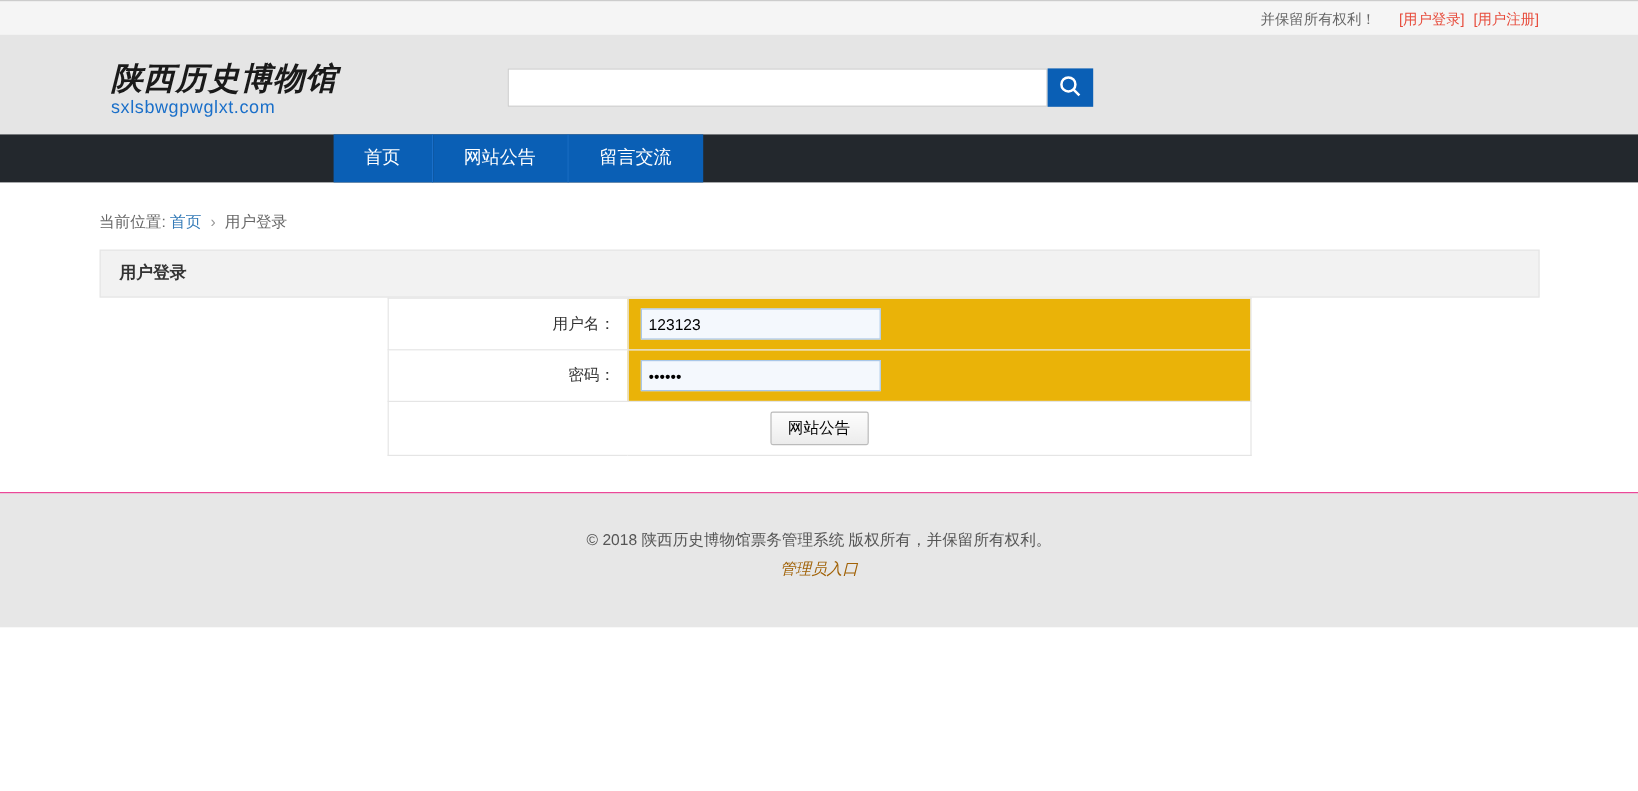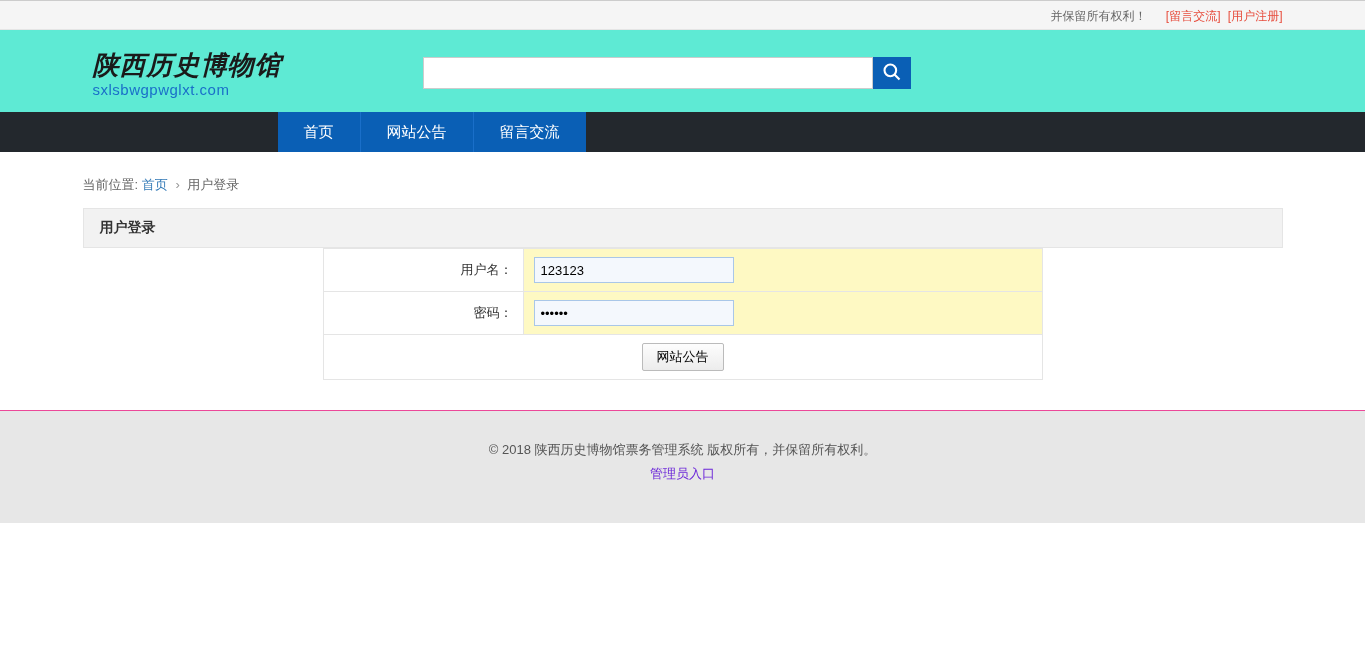--- a/index.html
+++ b/index.html
@@ -5,21 +5,21 @@
     * { margin: 0; padding: 0; box-sizing: border-box; }
     body { font-family: "Microsoft YaHei", Arial, sans-serif; font-size: 13px; color: #333; background: #fff; }
 
     
     .topbar { background: #f5f5f5; border-top: 1px solid #ccc; border-bottom: 1px solid #e5e5e5; height: 30px; }
     .topbar-inner { width: 1200px; margin: 0 auto; text-align: right; line-height: 30px; font-size: 12px; color: #666; }
     .topbar-inner .welcome { margin-right: 12px; }
     .topbar-inner a { color: #e74c3c; text-decoration: none; margin-left: 4px; }
 
     
-    .header { background: #5eead4; }
+    .header { background: #e5e5e5; }
     .header-inner { width: 1200px; margin: 0 auto; display: flex; align-items: center; padding: 18px 0 14px; }
     .logo { width: 260px; padding-left: 10px; }
     .logo-main { font-family: "STKaiti","KaiTi",serif; font-size: 26px; font-weight: bold; color: #1a1a1a; letter-spacing: 1px; font-style: italic; }
     .logo-sub { font-size: 15px; color: #1a6fc9; letter-spacing: 0.5px; margin-top: -2px; }
     .search-wrap { flex: 1; display: flex; justify-content: flex-start; padding-left: 80px; }
     .search-box { display: flex; }
     .search-input { width: 450px; height: 32px; border: 1px solid #ccc; padding: 0 8px; font-size: 13px; outline: none; }
     .search-btn { width: 38px; height: 32px; background: #0a5fb5; border: none; cursor: pointer; display: flex; align-items: center; justify-content: center; }
     .search-btn svg { width: 20px; height: 20px; stroke: #fff; stroke-width: 2.5; fill: none; }
 
@@ -33,38 +33,38 @@
     .content { width: 1200px; margin: 0 auto; padding: 18px 0 30px; }
     .breadcrumb { font-size: 13px; color: #666; padding: 6px 0 14px; }
     .breadcrumb a { color: #337ab7; text-decoration: none; }
     .breadcrumb .sep { color: #999; margin: 0 4px; }
 
     .panel-title { background: #f2f2f2; border: 1px solid #e5e5e5; padding: 10px 16px; font-size: 14px; font-weight: bold; color: #333; }
 
     .form-table { margin: 0 auto; width: 720px; border-collapse: collapse; }
     .form-table td { border: 1px solid #e5e5e5; padding: 8px 10px; font-size: 13px; vertical-align: middle; }
     .form-table .label-cell { width: 200px; text-align: right; color: #333; background: #fff; }
-    .form-table .value-cell { background: #fef9c3; }
+    .form-table .value-cell { background: #eab308; }
     .form-table input[type="text"], .form-table input[type="password"] {
       width: 200px; height: 26px; border: 1px solid #a9c7e8; background: #f4f8fd; padding: 0 6px; font-size: 13px; outline: none;
     }
     .form-table .submit-row td { text-align: center; }
     .submit-btn { padding: 4px 14px; font-size: 13px; border: 1px solid #bbb; background: linear-gradient(#fdfdfd,#ececec); cursor: pointer; border-radius: 2px; }
 
     
     .footer { background: #e7e7e7; padding: 30px 0 40px; text-align: center; font-size: 13px; color: #555; border-top: 1px solid #ec4899; }
-    .footer a { color: #6d28d9; text-decoration: none; display: inline-block; margin-top: 6px; }
+    .footer a { color: #a16207; text-decoration: none; display: inline-block; margin-top: 6px; font-style: italic; }
   </style>
 </head>
 <body>
 
 <div class="topbar">
   <div class="topbar-inner">
     <span class="welcome">并保留所有权利！</span>
-    <a href="#">[留言交流]</a>
+    <a href="#">[用户登录]</a>
     <a href="#">[用户注册]</a>
   </div>
 </div>
 
 <div class="header">
   <div class="header-inner">
     <div class="logo">
       <div class="logo-main">陕西历史博物馆</div>
       <div class="logo-sub">sxlsbwgpwglxt.com</div>
     </div>

